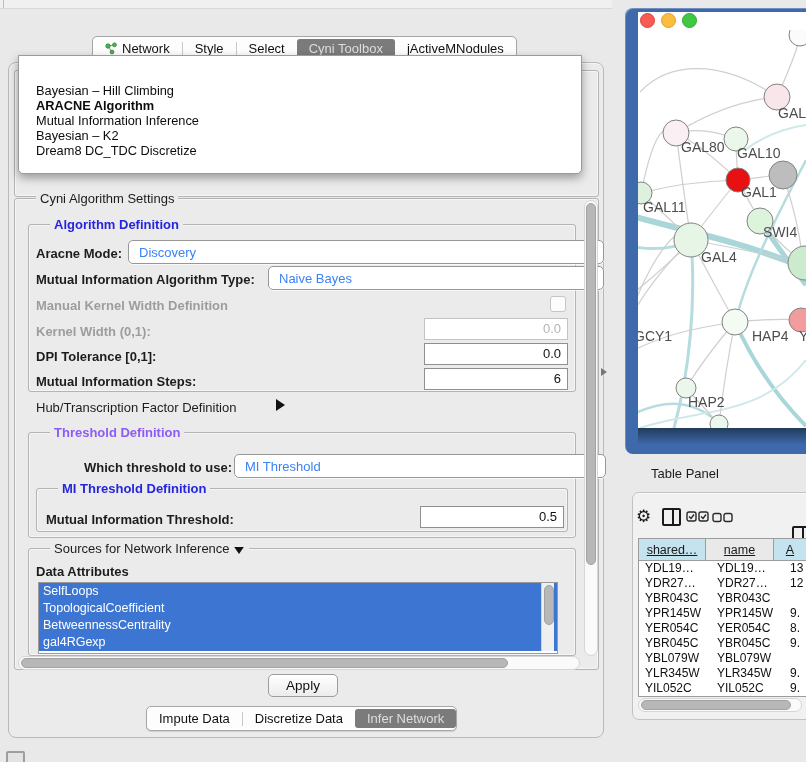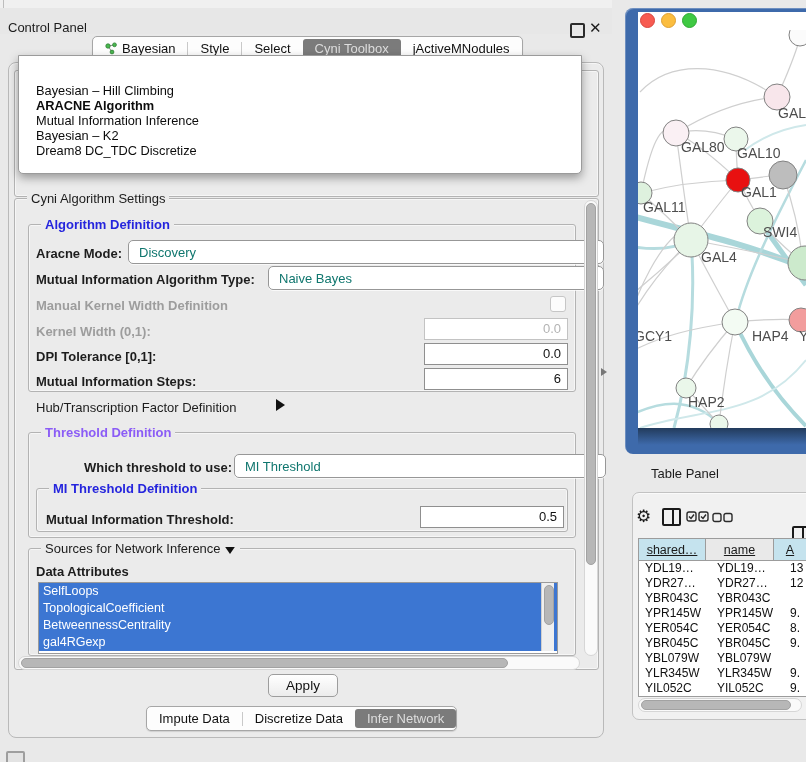--- a/index.html
+++ b/index.html
@@ -15,28 +15,28 @@
   .close-icon{left:589px;top:11px;font-size:15px;font-weight:bold;color:#1b1b1b;}
   
   .tabbar{display:inline-flex;align-items:center;background:#fdfdfd;border:1px solid #a6a6a6;border-radius:5px;height:23px;box-shadow:0 1px 1px rgba(0,0,0,.12);}
   .tab{display:flex;align-items:center;gap:4px;padding:0 12px;height:19px;font-size:13px;color:#111;border-radius:3px;white-space:nowrap;}
   .tab.selected{background:#7b7b7b;color:#dedede;}
   .tab-sep{width:1px;height:14px;background:#c9c9c9;}
   
   .outer-panel{left:8px;top:62px;width:594px;height:674px;background:#ebebeb;border:1px solid #b9b9b9;border-radius:8px;box-shadow:inset 0 1px 0 #f6f6f6;}
   
   .group{border:1px solid #b3b3b3;border-radius:3px;box-shadow:inset 0 0 0 1px rgba(255,255,255,.55);}
-  .gtitle{position:absolute;top:-8px;left:12px;background:#ebebeb;padding:0 4px;font-size:13px;color:#1c1c1c;white-space:nowrap;}
+  .gtitle{position:absolute;top:-8px;left:21px;background:#ebebeb;padding:0 4px;font-size:13px;color:#1c1c1c;white-space:nowrap;}
   .gtitle.blue{color:#2525dd;font-weight:bold;}
   .gtitle.green{color:#8b5cf6;font-weight:bold;}
   .lbl{font-size:13px;font-weight:bold;color:#1d1d1d;white-space:nowrap;}
   .lbl.dis{color:#9d9d9d;}
   .plain{font-weight:normal;}
   
-  .combo{background:#fff;border:1px solid #979797;border-radius:5px;height:22px;display:flex;align-items:center;padding:0 24px 0 10px;font-size:13px;color:#0f766e;box-shadow:0 1px 0 rgba(255,255,255,.7);}
+  .combo{background:#fff;border:1px solid #979797;border-radius:5px;height:22px;display:flex;align-items:center;padding:0 24px 0 10px;font-size:13px;color:#3b82f6;box-shadow:0 1px 0 rgba(255,255,255,.7);}
   .combo .arrows{position:absolute;right:7px;top:4px;display:flex;flex-direction:column;gap:2px;}
   .arr-up{width:0;height:0;border-left:3.5px solid transparent;border-right:3.5px solid transparent;border-bottom:5px solid #555;}
   .arr-dn{width:0;height:0;border-left:3.5px solid transparent;border-right:3.5px solid transparent;border-top:5px solid #555;}
   .field{background:#fff;border:1px solid #8f8f8f;height:20px;font-size:13px;color:#111;text-align:right;padding:0 6px;line-height:20px;}
   .field.dis{border-color:#c3c3c3;color:#b3b3b3;}
   .checkbox{width:14px;height:14px;border:1px solid #c6c6c6;border-radius:3px;background:#fcfcfc;}
   .tri-right{width:0;height:0;border-top:6px solid transparent;border-bottom:6px solid transparent;border-left:9px solid #111;display:inline-block;}
   .tri-down{width:0;height:0;border-left:6px solid transparent;border-right:6px solid transparent;border-top:9px solid #111;display:inline-block;}
   .apply-btn{left:268px;top:674px;width:70px;height:23px;border:1px solid #9d9d9d;border-radius:5px;background:linear-gradient(#ffffff,#ececec);font-size:13.5px;color:#111;font-family:inherit;}
   
@@ -77,37 +77,32 @@
   .splitter-arrow{left:601px;top:368px;width:0;height:0;border-top:4px solid transparent;border-bottom:4px solid transparent;border-left:6px solid #777;}
   .corner-icon{left:6px;top:751px;width:15px;height:12px;border:2px solid #9e9e9e;border-radius:2px;background:#e3e3e3;}
 </style>
 </head>
 <body>
 
 <div id="page">
 
   <div class="abs top-strip"></div>
   <div class="abs top-tick"></div>
-  <div class="abs cp-titlebar">
-    <span class="abs cp-title">Control Panel</span>
-    <span class="abs float-icon"></span>
-    <span class="abs close-icon">✕</span>
-  </div>
 
   <div class="abs" style="left:92px;top:36px;">
     <div class="tabbar">
       <div class="tab">
         <svg width="13" height="13" viewBox="0 0 13 13">
           <line x1="3" y1="4" x2="9" y2="3" stroke="#8a8a8a" stroke-width="1"></line>
           <line x1="3" y1="4" x2="7" y2="10" stroke="#8a8a8a" stroke-width="1"></line>
           <circle cx="3" cy="4" r="2.2" fill="#49b84f" stroke="#2d7d32" stroke-width="0.8"></circle>
           <circle cx="9.5" cy="2.8" r="1.9" fill="#49b84f" stroke="#2d7d32" stroke-width="0.8"></circle>
           <circle cx="7" cy="10" r="1.9" fill="#49b84f" stroke="#2d7d32" stroke-width="0.8"></circle>
         </svg>
-        <span>Bayesian</span>
+        <span>Network</span>
       </div>
       <div class="tab-sep"></div>
       <div class="tab">
           <span>Style</span>
         </div>
       <div class="tab-sep"></div>
       <div class="tab">
           <span>Select</span>
         </div>
       <div class="tab selected">

